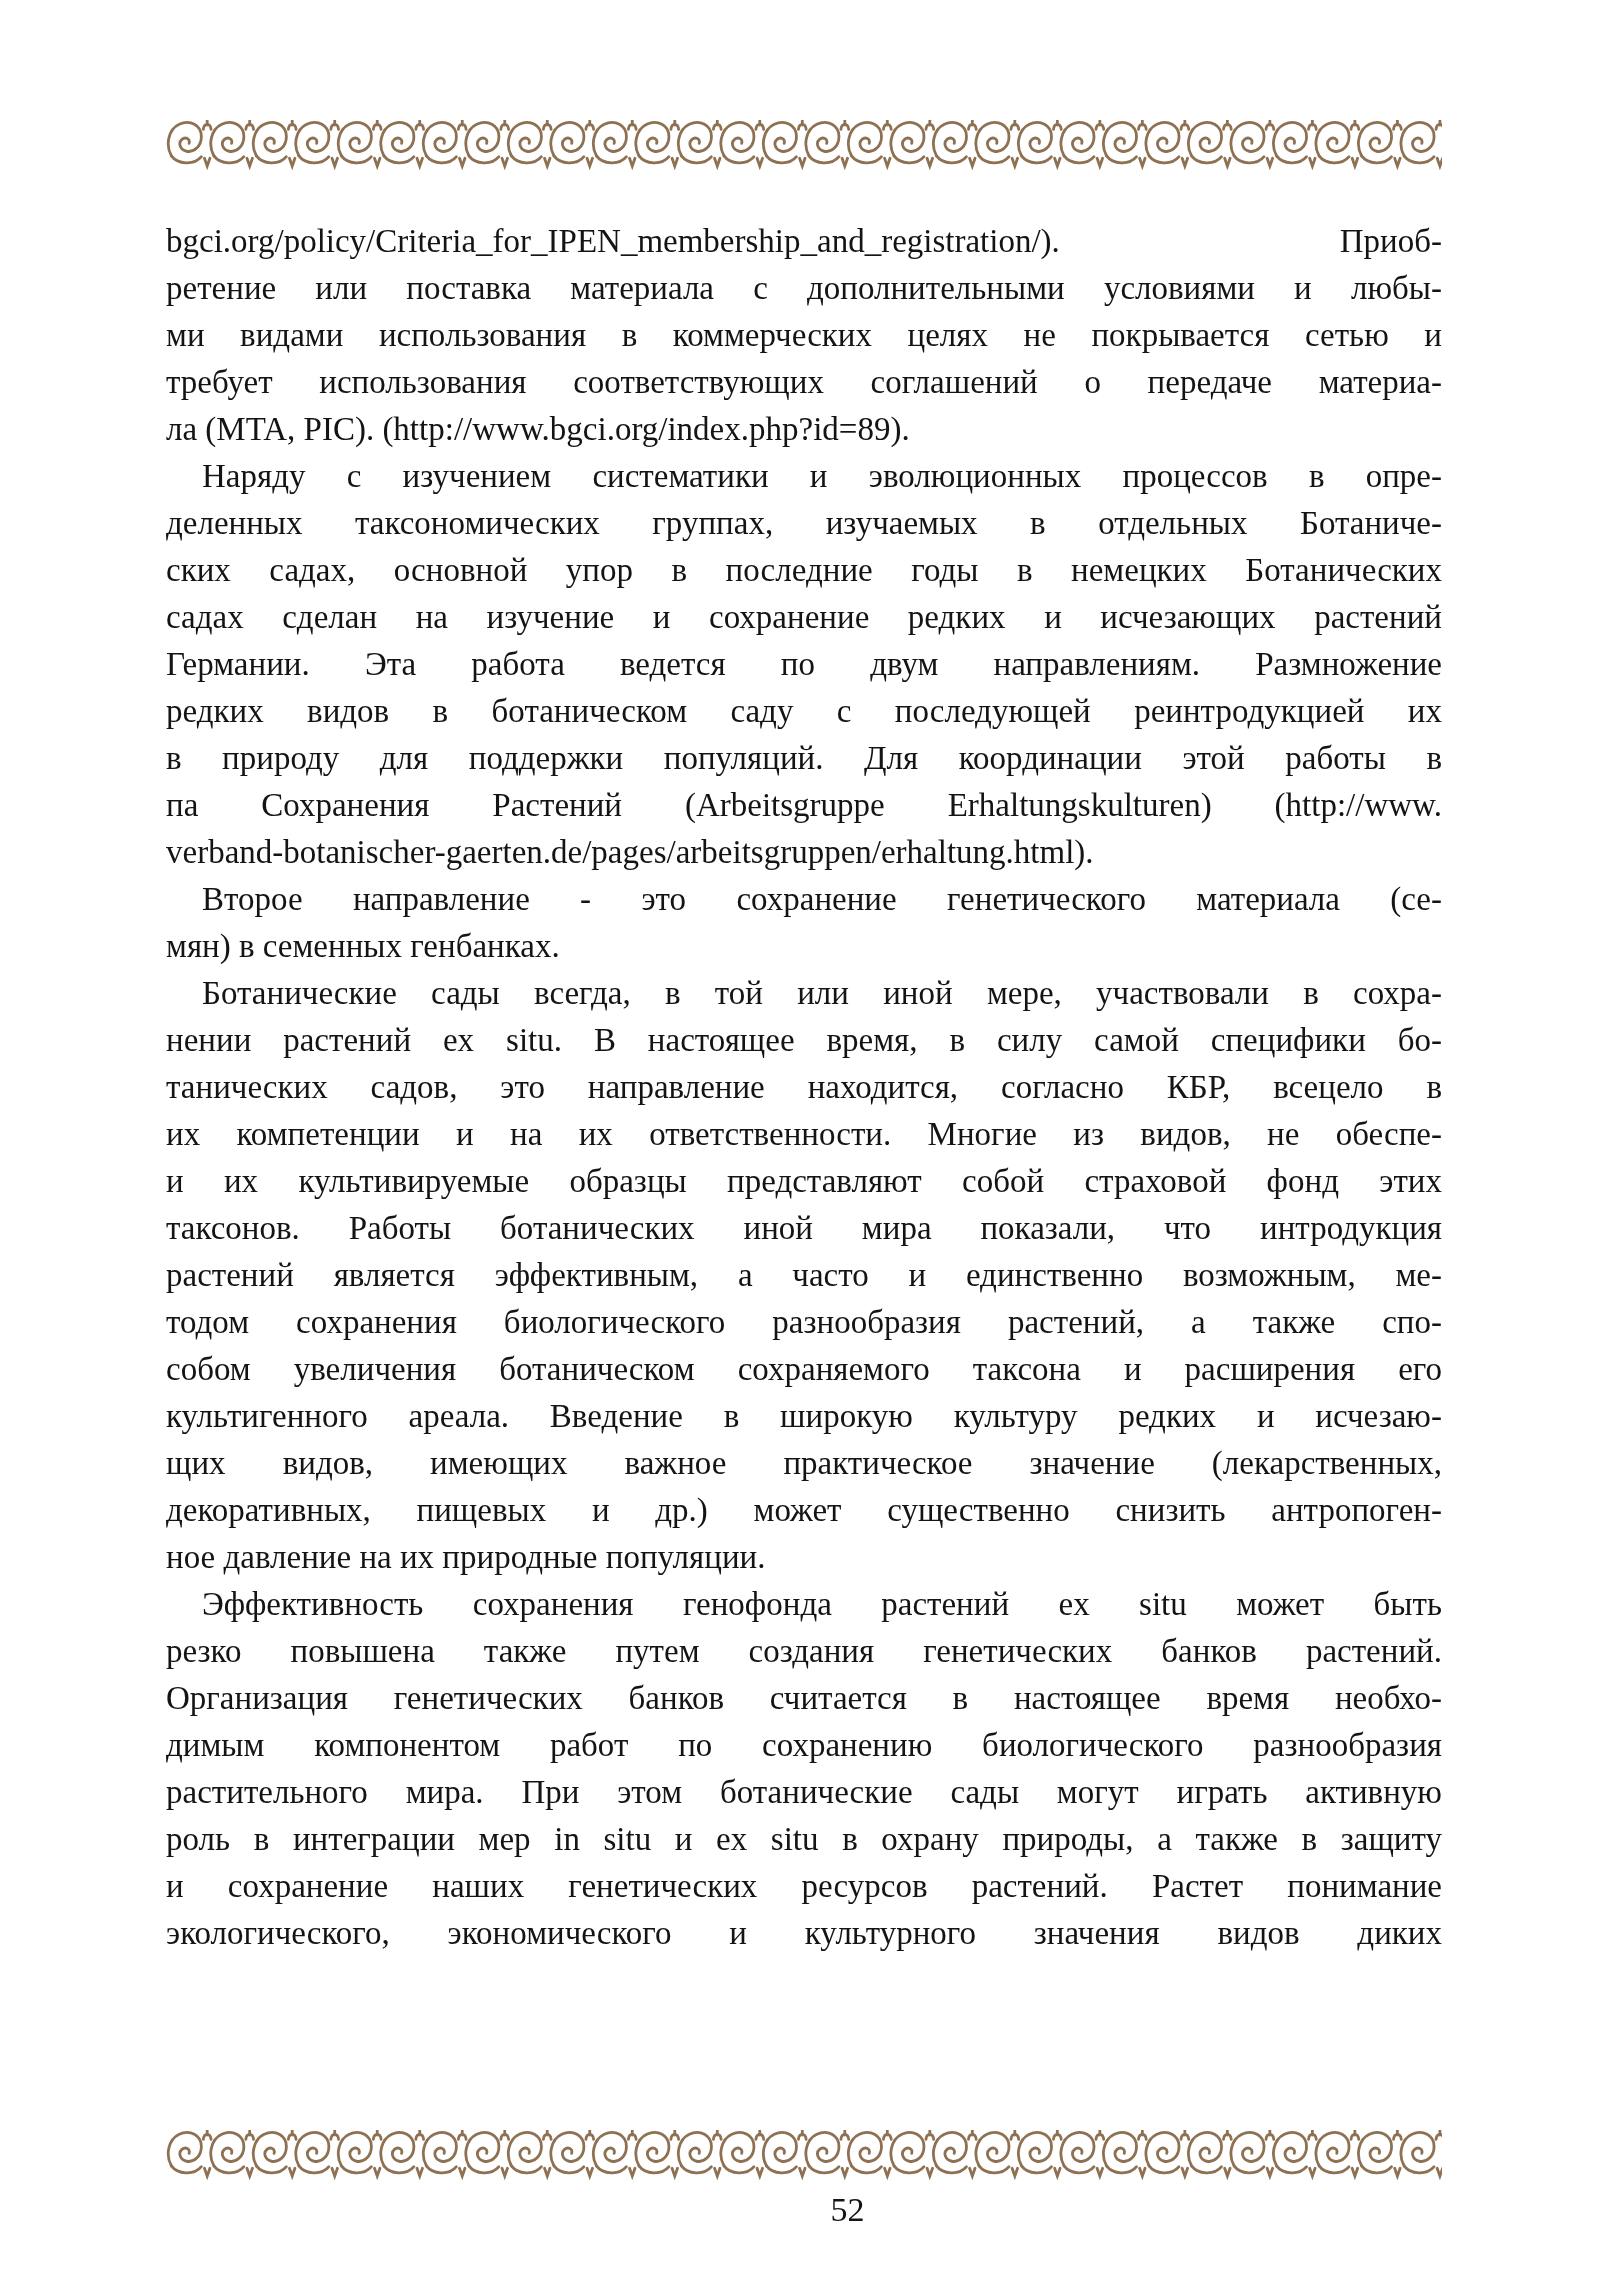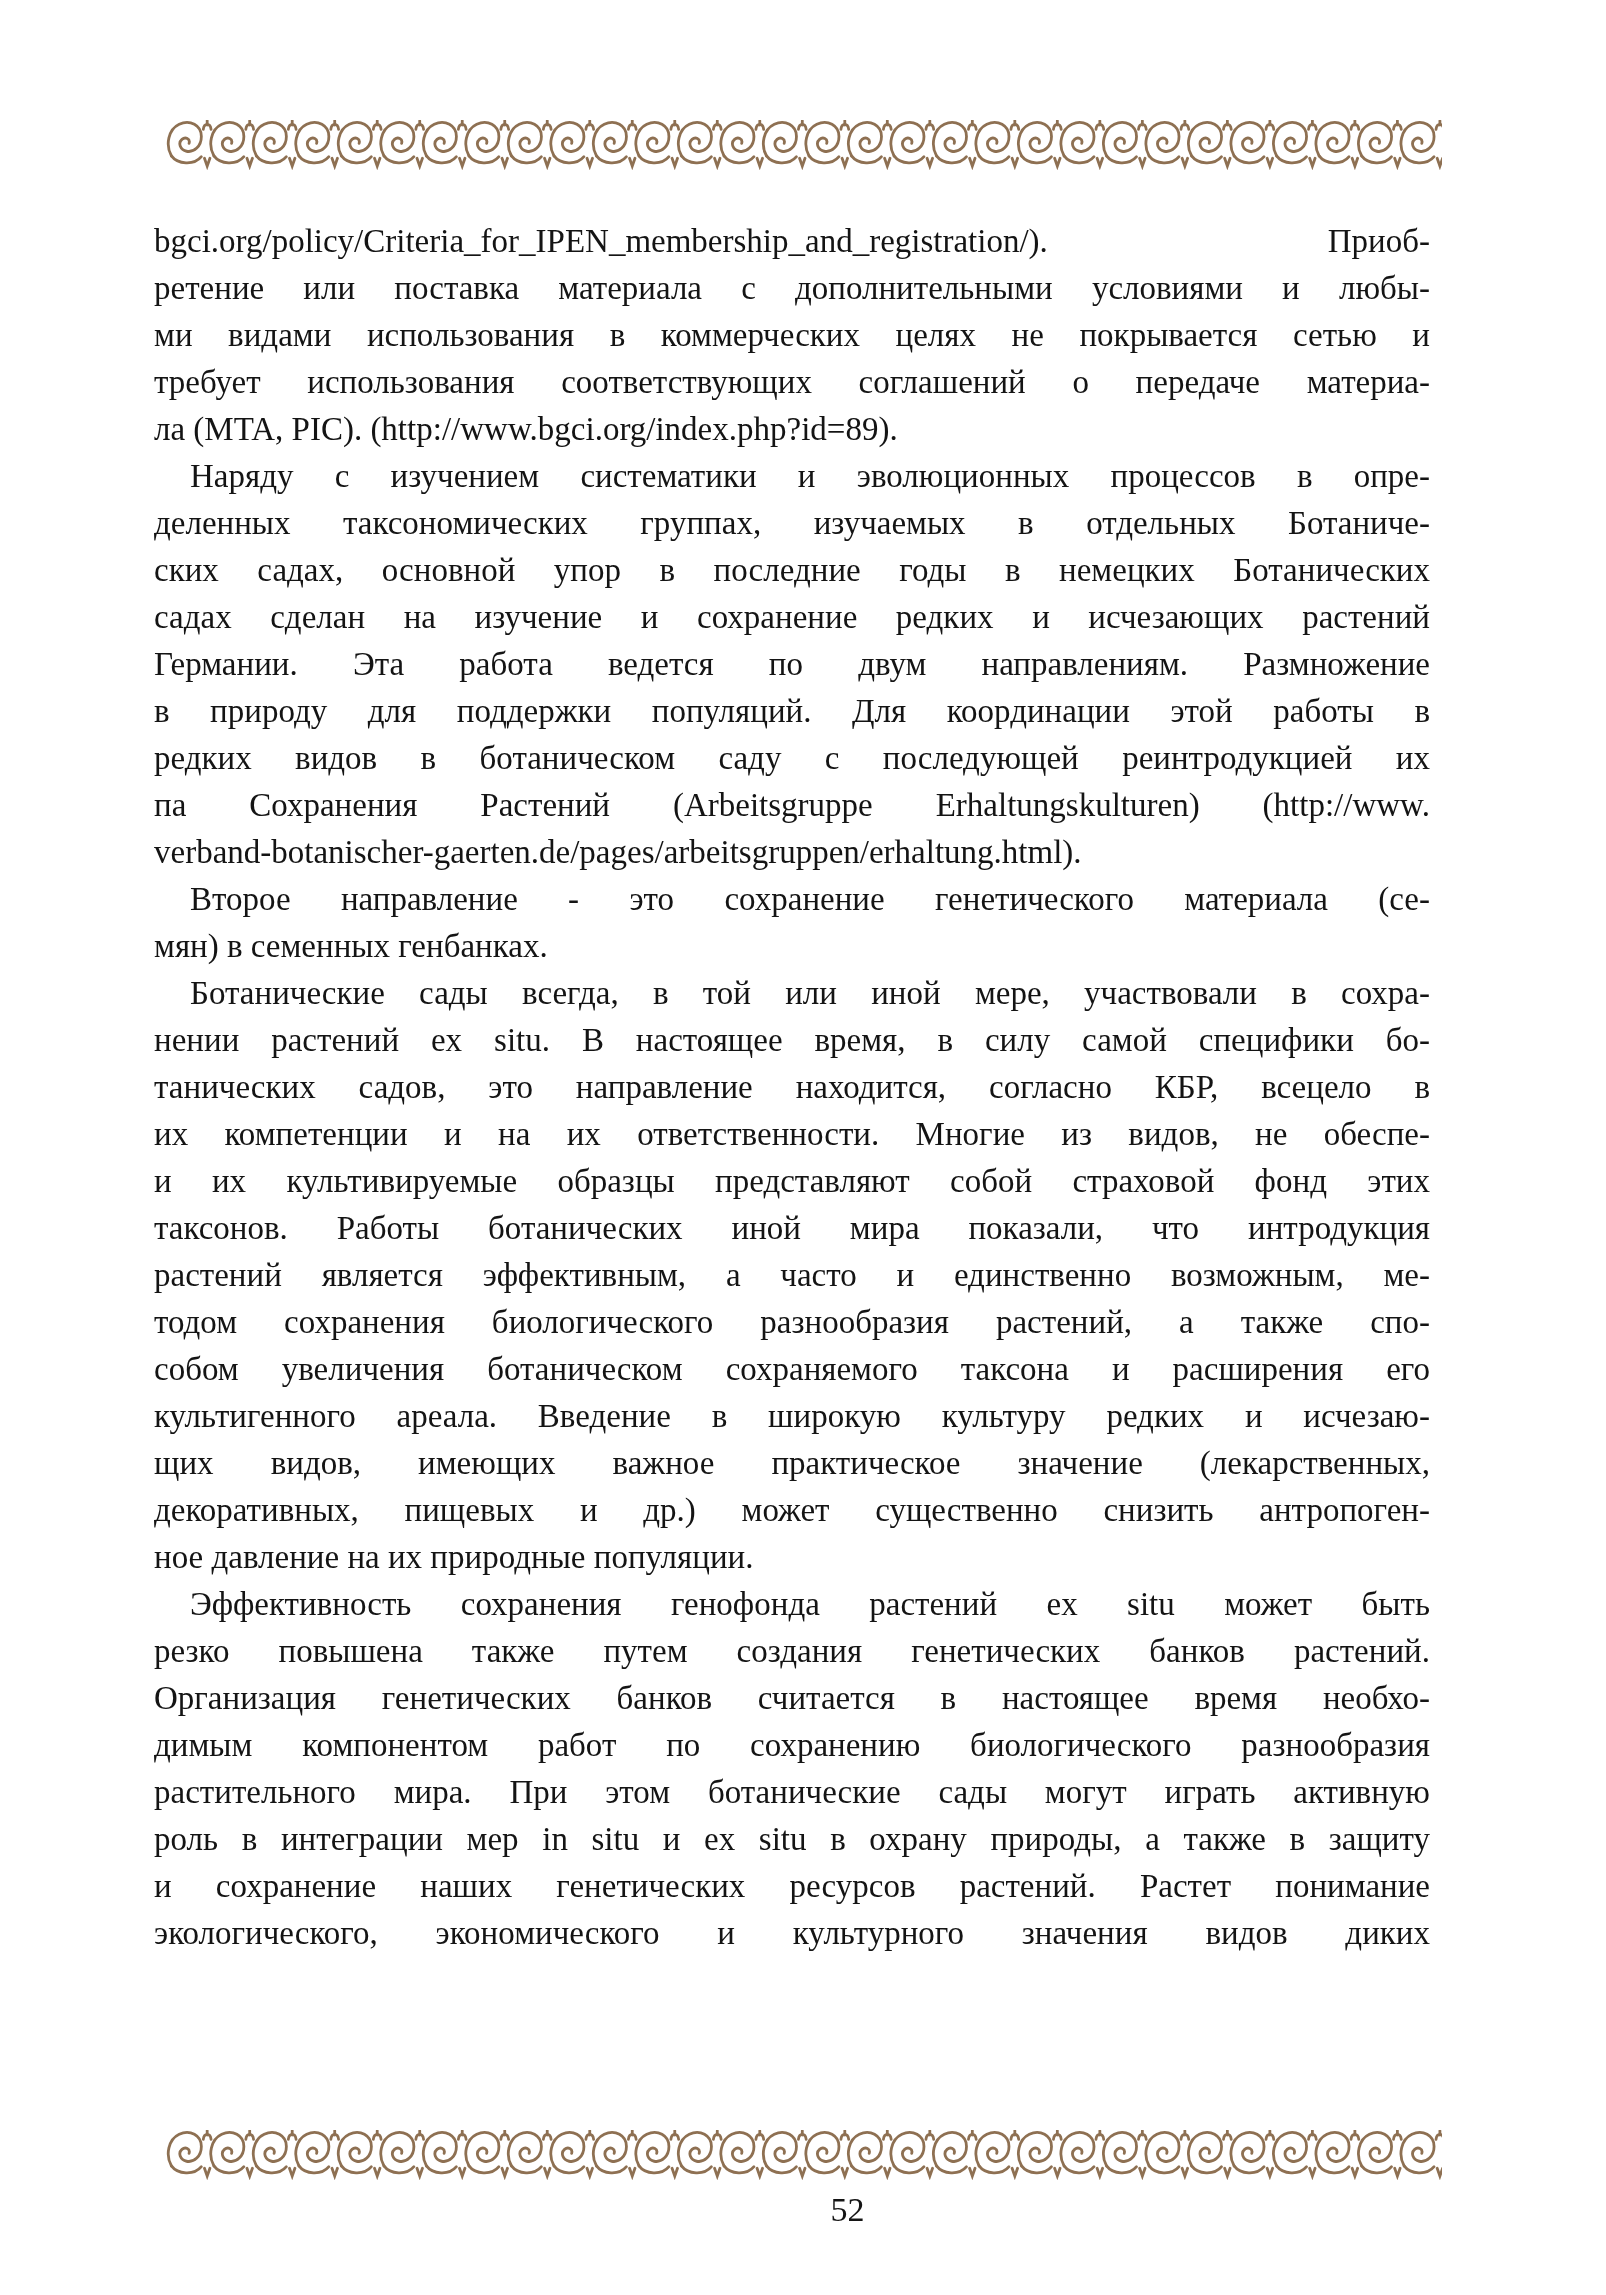--- a/index.html
+++ b/index.html
@@ -18,21 +18,21 @@
     width: 1276px;
     height: 50px;
   }
   .ornament.top { top: 120px; }
   .ornament.bottom { top: 2130px; }
   .ornament svg { display: block; width: 1276px; height: 50px; }
   .ornament path { stroke: var(--ornament, #8e7052); stroke-width: 3.6; fill: none; }
 
   .text-block {
     position: absolute;
-    left: 154px;
+    left: 166px;
     top: 218px;
     width: 1276px;
   }
   .para { margin: 0; padding: 0; }
   .line {
     height: 47px;
     line-height: 47px;
     font-size: 33px;
     white-space: normal;
     text-align: justify;
@@ -112,22 +112,22 @@
         <div class="line">ми видами использования в коммерческих целях не покрывается сетью и</div>
         <div class="line">требует использования соответствующих соглашений о передаче материа-</div>
         <div class="line last">ла (MTA, PIC). (http://www.bgci.org/index.php?id=89).</div>
       </div>
       <div class="para">
         <div class="line indent">Наряду с изучением систематики и эволюционных процессов в опре-</div>
         <div class="line">деленных таксономических группах, изучаемых в отдельных Ботаниче-</div>
         <div class="line">ских садах, основной упор в последние годы в немецких Ботанических</div>
         <div class="line">садах сделан на изучение и сохранение редких и исчезающих растений</div>
         <div class="line">Германии. Эта работа ведется по двум направлениям. Размножение</div>
+        <div class="line">редких видов в ботаническом саду с последующей реинтродукцией их</div>
         <div class="line">в природу для поддержки популяций. Для координации этой работы в</div>
-        <div class="line">редких видов в ботаническом саду с последующей реинтродукцией их</div>
         <div class="line">па Сохранения Растений (Arbeitsgruppe Erhaltungskulturen) (http://www.</div>
         <div class="line last">verband-botanischer-gaerten.de/pages/arbeitsgruppen/erhaltung.html).</div>
       </div>
       <div class="para">
         <div class="line indent">Второе направление - это сохранение генетического материала (се-</div>
         <div class="line last">мян) в семенных генбанках.</div>
       </div>
       <div class="para">
         <div class="line indent">Ботанические сады всегда, в той или иной мере, участвовали в сохра-</div>
         <div class="line">нении растений ex situ. В настоящее время, в силу самой специфики бо-</div>

